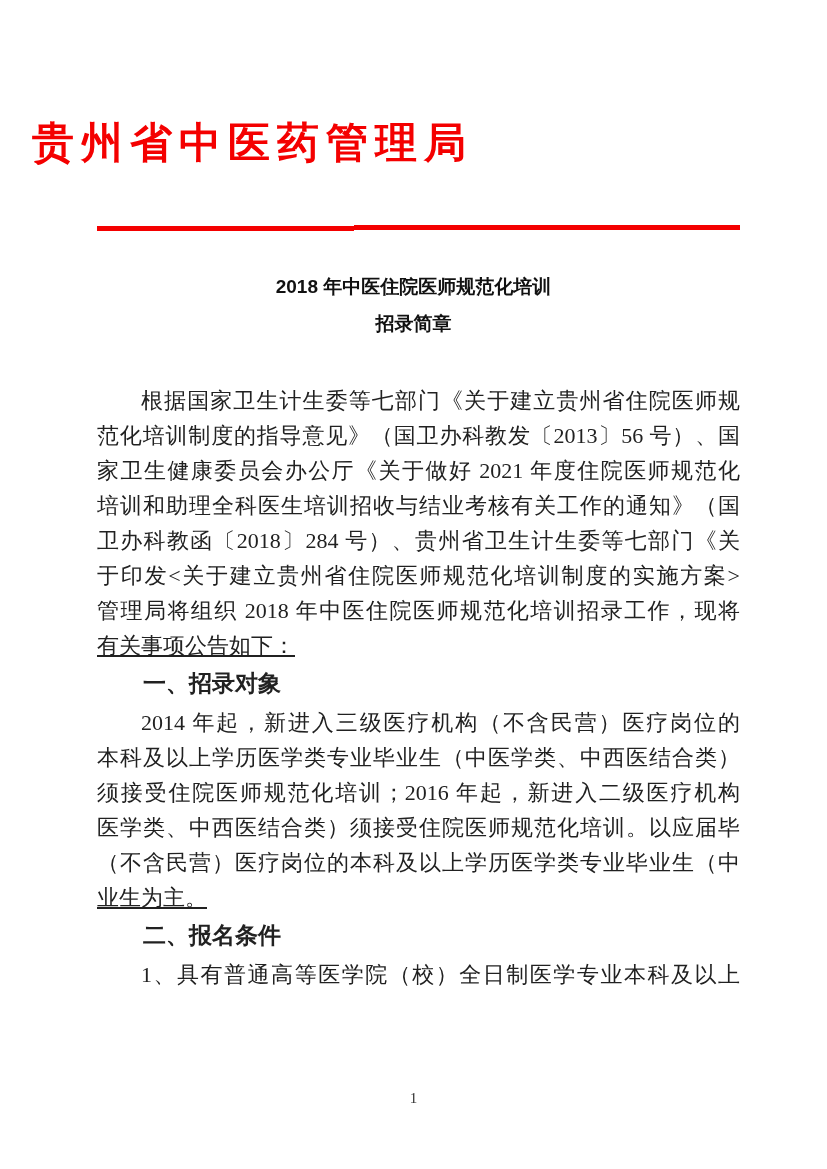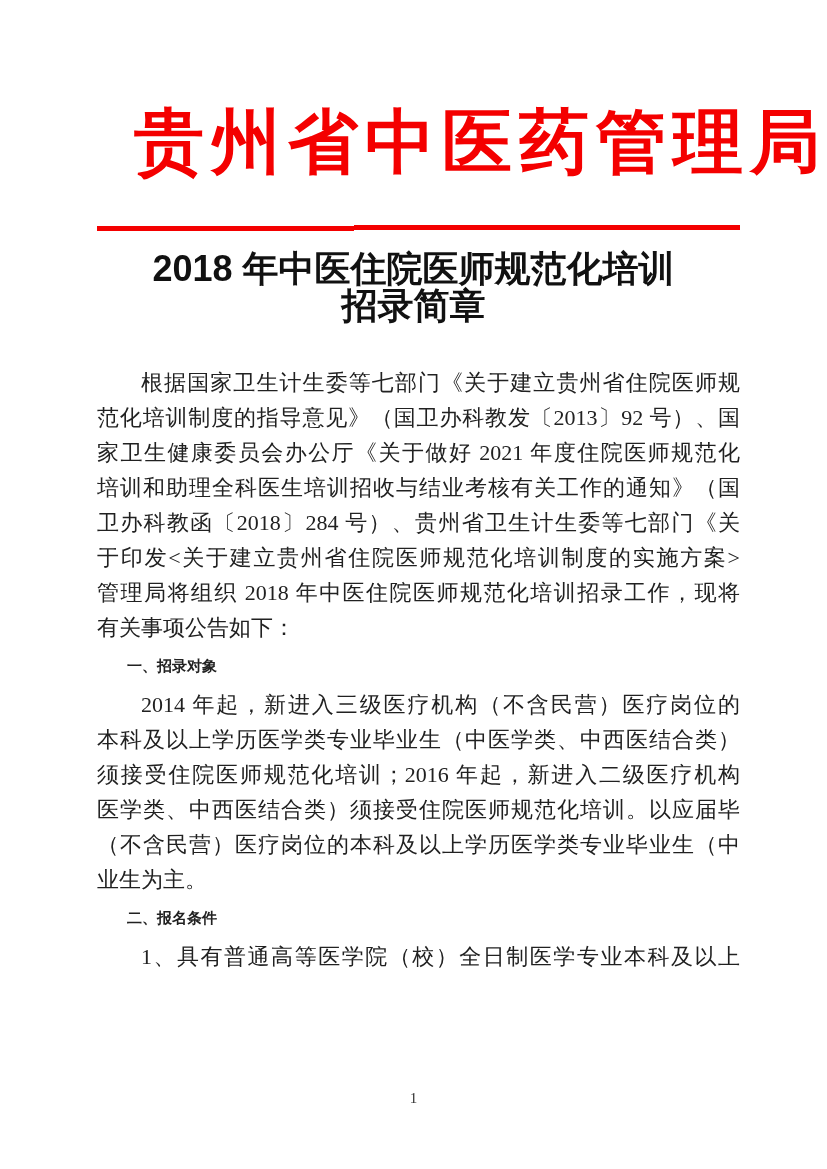--- a/index.html
+++ b/index.html
@@ -15,72 +15,73 @@
     position:relative;
     width:var(--page-w);
     height:var(--page-h);
     background:#ffffff;
     overflow:hidden;
     font-family:"Liberation Serif","DejaVu Serif",serif;
   }
   
   .letterhead{
     margin-top:102px;
-    text-align:right;
+    text-align:left;
     color:var(--red);
     font-family:"Liberation Serif","DejaVu Serif",serif;
     font-weight:bold;
-    font-size:70px;
+    font-size:42px;
     line-height:82px;
     letter-spacing:7px;
     white-space:nowrap;
     padding-left:32px;
   }
   
   .redline{
     display:flex;
     margin:41px 87px 0 97px;
   }
   .redline .seg{
     height:2px;
     border-top:4px solid var(--red);
     border-bottom:1px solid var(--red);
   }
   .redline .seg.left{flex:0 0 40%;transform:translateY(1px);}
   .redline .seg.right{flex:1;}
   
   .doc-title{
-    margin-top:20px;
+    margin-top:38px;
     text-align:center;
     color:var(--title-ink);
     font-family:"Liberation Sans","DejaVu Sans",sans-serif;
     font-weight:bold;
-    font-size:36px;
+    font-size:19px;
     line-height:37px;
   }
   
   .body{
     margin:41px 87px 0 97px;
     color:var(--ink);
     font-size:22px;
     line-height:35px;
   }
   .line{
     text-align:justify;
     text-align-last:justify;
     white-space:nowrap;
   }
   .line.end{
     text-align-last:left;
+    text-decoration:underline;
   }
   .ind{text-indent:2em;}
   .h{
     font-family:"Liberation Sans","DejaVu Sans",sans-serif;
     font-weight:bold;
-    font-size:15px;
+    font-size:23px;
     text-indent:2em;
     margin:3px 0 4px 0;
     text-align:left;
     text-align-last:left;
   }
   
   .page-number{
     position:absolute;
     bottom:62px;
     left:0;
@@ -103,21 +104,21 @@
   </div>
 
   <div class="doc-title">
     <div>2018 年中医住院医师规范化培训</div>
     <div>招录简章</div>
   </div>
 
   <div class="body">
 
     <div class="line ind">根据国家卫生计生委等七部门《关于建立贵州省住院医师规</div>
-    <div class="line">范化培训制度的指导意见》（国卫办科教发〔2013〕92 号）、国</div>
+    <div class="line">范化培训制度的指导意见》（国卫办科教发〔2013〕56 号）、国</div>
     <div class="line">家卫生健康委员会办公厅《关于做好 2021 年度住院医师规范化</div>
     <div class="line">培训和助理全科医生培训招收与结业考核有关工作的通知》（国</div>
     <div class="line">卫办科教函〔2018〕284 号）、贵州省卫生计生委等七部门《关</div>
     <div class="line">于印发&lt;关于建立贵州省住院医师规范化培训制度的实施方案&gt;</div>
     <div class="line">管理局将组织 2018 年中医住院医师规范化培训招录工作，现将</div>
     <div class="line end">有关事项公告如下：</div>
 
     <div class="h">一、招录对象</div>
 
     <div class="line ind">2014 年起，新进入三级医疗机构（不含民营）医疗岗位的</div>

